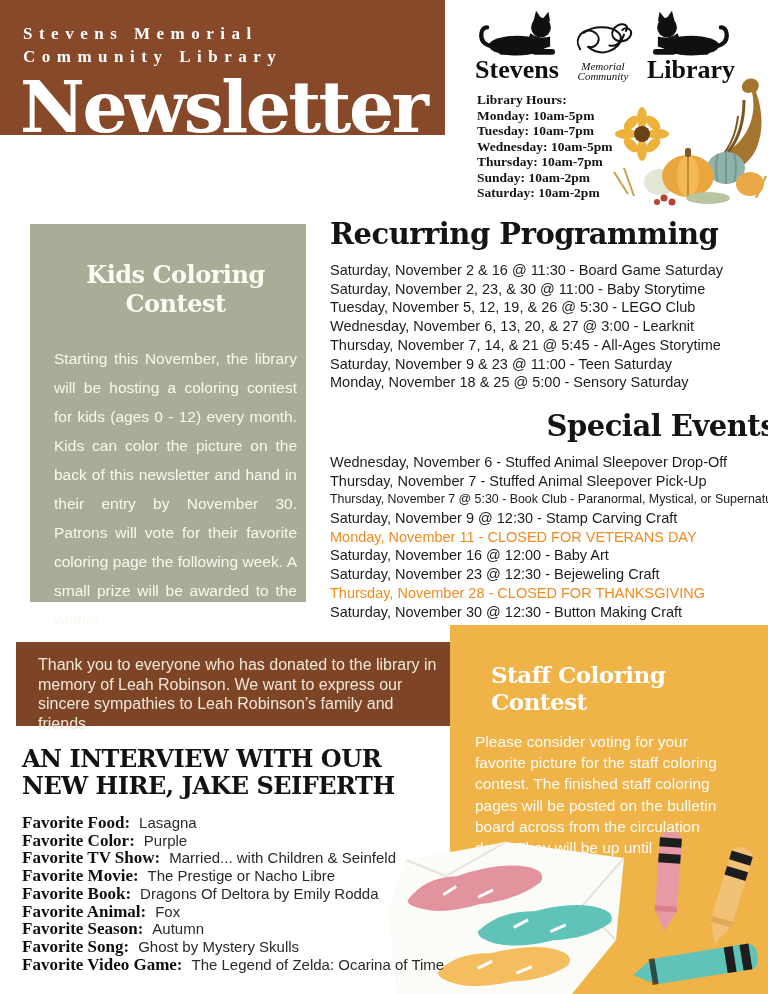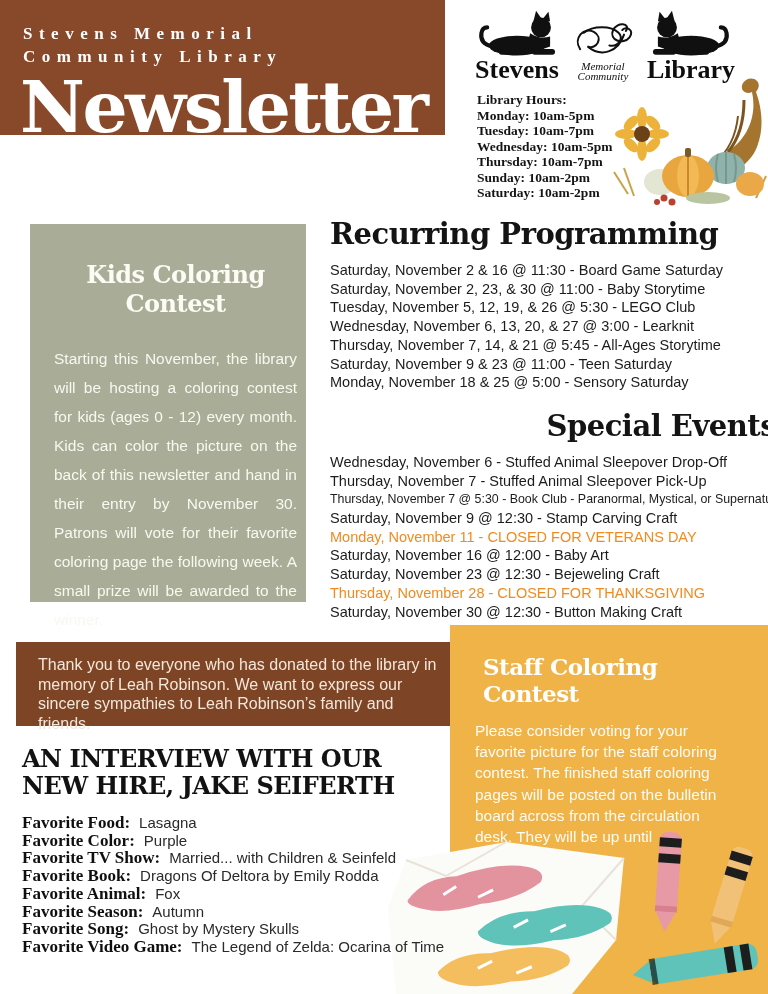--- a/index.html
+++ b/index.html
@@ -79,21 +79,21 @@
     padding:13px 26px 0 22px; font-size:16px; line-height:19.6px;
   }
 
   
   .staff-box {
     position:absolute; left:450px; top:625px; width:318px; height:369px;
     background:#f0b347; box-sizing:border-box; padding:20px 0 0 25px;
   }
   .staff-title {
     font-family:"DejaVu Serif","Liberation Serif", serif; font-weight:700;
-    font-size:23px; letter-spacing:-0.5px; color:#ffffff; margin:8px;
+    font-size:23px; letter-spacing:-0.5px; color:#ffffff; margin:16px;
   }
   .staff-body {
     width:252px; margin:13px 0 0 0; color:rgba(255,255,255,0.95);
     font-size:15.5px; line-height:21.2px;
   }
 
   
   .interview { position:absolute; left:22px; top:746px; width:440px; z-index:5; }
   .interview-h {
     font-family:"DejaVu Serif","Liberation Serif", serif; font-weight:700;
@@ -290,20 +290,21 @@
       <polygon points="-52,-11 -70,0 -52,11" fill="#5fc3ba"></polygon>
     </g>
   </svg>
 
   <section class="interview">
     <h2 class="interview-h"><span>AN INTERVIEW WITH OUR</span><br><span>NEW HIRE, JAKE SEIFERTH</span></h2>
     <div id="favorites-list">
         <div class="fav-row"><span class="fav-label">Favorite Food:</span><span class="fav-value">Lasagna</span></div>
         <div class="fav-row"><span class="fav-label">Favorite Color:</span><span class="fav-value">Purple</span></div>
         <div class="fav-row"><span class="fav-label">Favorite TV Show:</span><span class="fav-value">Married... with Children &amp; Seinfeld</span></div>
+        <div class="fav-row"><span class="fav-label">Favorite Movie:</span><span class="fav-value">The Prestige or Nacho Libre</span></div>
         <div class="fav-row"><span class="fav-label">Favorite Book:</span><span class="fav-value">Dragons Of Deltora by Emily Rodda</span></div>
         <div class="fav-row"><span class="fav-label">Favorite Animal:</span><span class="fav-value">Fox</span></div>
         <div class="fav-row"><span class="fav-label">Favorite Season:</span><span class="fav-value">Autumn</span></div>
         <div class="fav-row"><span class="fav-label">Favorite Song:</span><span class="fav-value">Ghost by Mystery Skulls</span></div>
         <div class="fav-row"><span class="fav-label">Favorite Video Game:</span><span class="fav-value">The Legend of Zelda: Ocarina of Time</span></div>
       </div>
   </section>
 
 </div>
 

